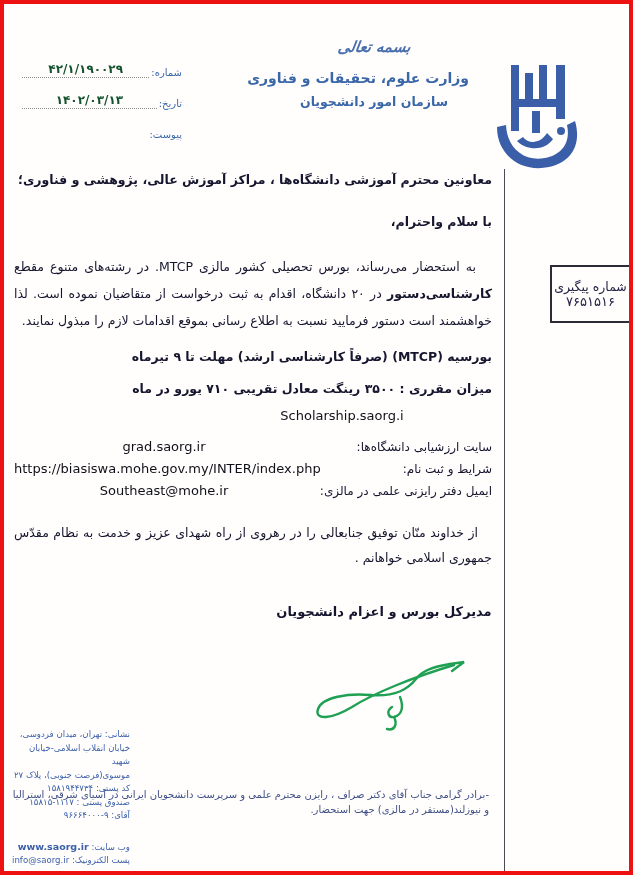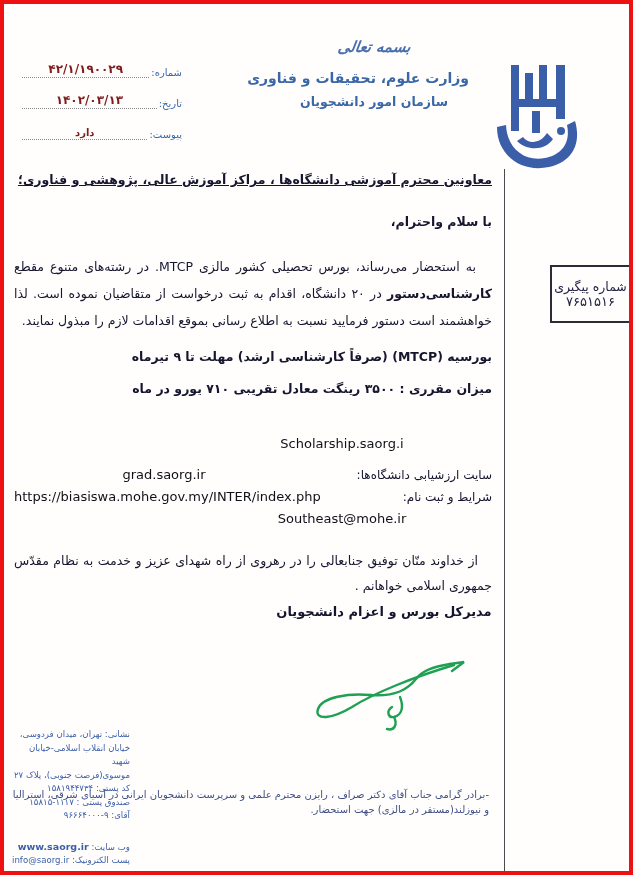--- a/index.html
+++ b/index.html
@@ -10,21 +10,21 @@
     border:4px solid #ee1111; background:#fffefd;
     direction:rtl; overflow:hidden; color:#15152e;
   }
   
   .hfields { position:absolute; top:52px; left:18px; width:160px; direction:rtl; }
   .hfield { position:relative; display:flex; align-items:flex-end; margin-bottom:9px; height:22px; }
   .hfield .lbl { font-size:10px; color:#3a67a8; white-space:nowrap; padding-left:2px; }
   .hfield .line { position:relative; flex:1; border-bottom:1px dotted #8a8a8a; height:100%; }
   .hfield .val {
     position:absolute; bottom:1px; left:0; right:0; text-align:center;
-    font-size:12px; font-weight:bold; color:#7f1d1d; white-space:nowrap;
+    font-size:12px; font-weight:bold; color:#14532d; white-space:nowrap;
   }
   .hfield .val.small { font-size:10px; font-weight:bold; }
   
   .hcenter { position:absolute; top:33px; left:275px; width:190px; text-align:center; }
   .bismillah {
     font-size:15px; color:#4a6fae; font-style:italic;
     transform:skewX(-8deg); display:inline-block; letter-spacing:1px;
     font-weight:bold; margin-bottom:14px;
   }
   .ministry { font-size:14px; font-weight:bold; color:#3a67a8; margin-bottom:8px; white-space:nowrap; }
@@ -36,28 +36,28 @@
   
   .trackbox {
     position:absolute; top:261px; left:546px; width:81px; height:58px;
     border:2px solid #2c2c38; display:flex; flex-direction:column;
     align-items:center; justify-content:center; background:#fffefd;
   }
   .trackbox .tlabel { font-size:12.5px; color:#232347; white-space:nowrap; }
   .trackbox .tvalue { font-size:13px; color:#232347; letter-spacing:1px; }
   
   .content { position:absolute; top:168px; right:137px; width:478px; direction:rtl; }
-  .recipient { font-size:12.5px; font-weight:bold; margin-bottom:27px;text-decoration:underline; }
+  .recipient { font-size:12.5px; font-weight:bold; margin-bottom:27px; }
   .salutation { font-size:12.5px; font-weight:bold; margin-bottom:24px; }
   .para {
     font-size:12.5px; line-height:27px; text-align:justify;
     text-indent:16px; margin-bottom:15px;
   }
   .boldline { font-size:12.5px; font-weight:bold; margin-bottom:17px; }
-  .stipend { margin-bottom:40px; }
+  .stipend { margin-bottom:12px; }
   .linkrow { display:flex; justify-content:space-between; align-items:baseline; font-size:12px; }
   .linkrow.first { margin-bottom:16px; }
   .linkrow + .linkrow { margin-top:7px; }
   .linkrow .llabel { white-space:nowrap; }
   .linkrow .lurl {
     direction:ltr; font-size:13px; color:#101018; width:300px;
     text-align:center; white-space:nowrap;
   }
   .closing { font-size:12.5px; line-height:25px; text-align:justify; text-indent:14px; margin-top:22px; }
   
@@ -92,23 +92,20 @@
       </span>
     </div>
     <div class="hfield">
       <span class="lbl">تاریخ:</span>
       <span class="line">
         <span class="val" dir="ltr">۱۴۰۲/۰۳/۱۳</span>
       </span>
     </div>
     <div class="hfield">
       <span class="lbl">پیوست:</span>
-      <span class="line">
-        <span class="val small">دارد</span>
-      </span>
     </div>
   </div>
 
   <div class="hcenter">
     <div><span class="bismillah">بسمه تعالی</span></div>
     <div class="ministry">وزارت علوم، تحقیقات و فناوری</div>
     <div class="org">سازمان امور دانشجویان</div>
   </div>
 
   <div class="logo">
@@ -147,20 +144,21 @@
     </div>
     <div class="linkrow">
       <span class="llabel">سایت ارزشیابی دانشگاه‌ها:</span>
       <span class="lurl">grad.saorg.ir</span>
     </div>
     <div class="linkrow">
       <span class="llabel">شرایط و ثبت نام:</span>
       <span class="lurl">https://biasiswa.mohe.gov.my/INTER/index.php</span>
     </div>
     <div class="linkrow">
+      <span class="llabel">ایمیل دفتر رایزنی علمی در مالزی:</span>
       <span class="lurl">Southeast@mohe.ir</span>
     </div>
 
     <div class="closing">از خداوند منّان توفیق جنابعالی را در رهروی از راه شهدای عزیز و خدمت به نظام مقدّس جمهوری اسلامی خواهانم .</div>
   </div>
 
   <div class="sigblock">
     <div class="sigtitle">مدیرکل بورس و اعزام دانشجویان</div>
   </div>
   <div class="sigscribble">

